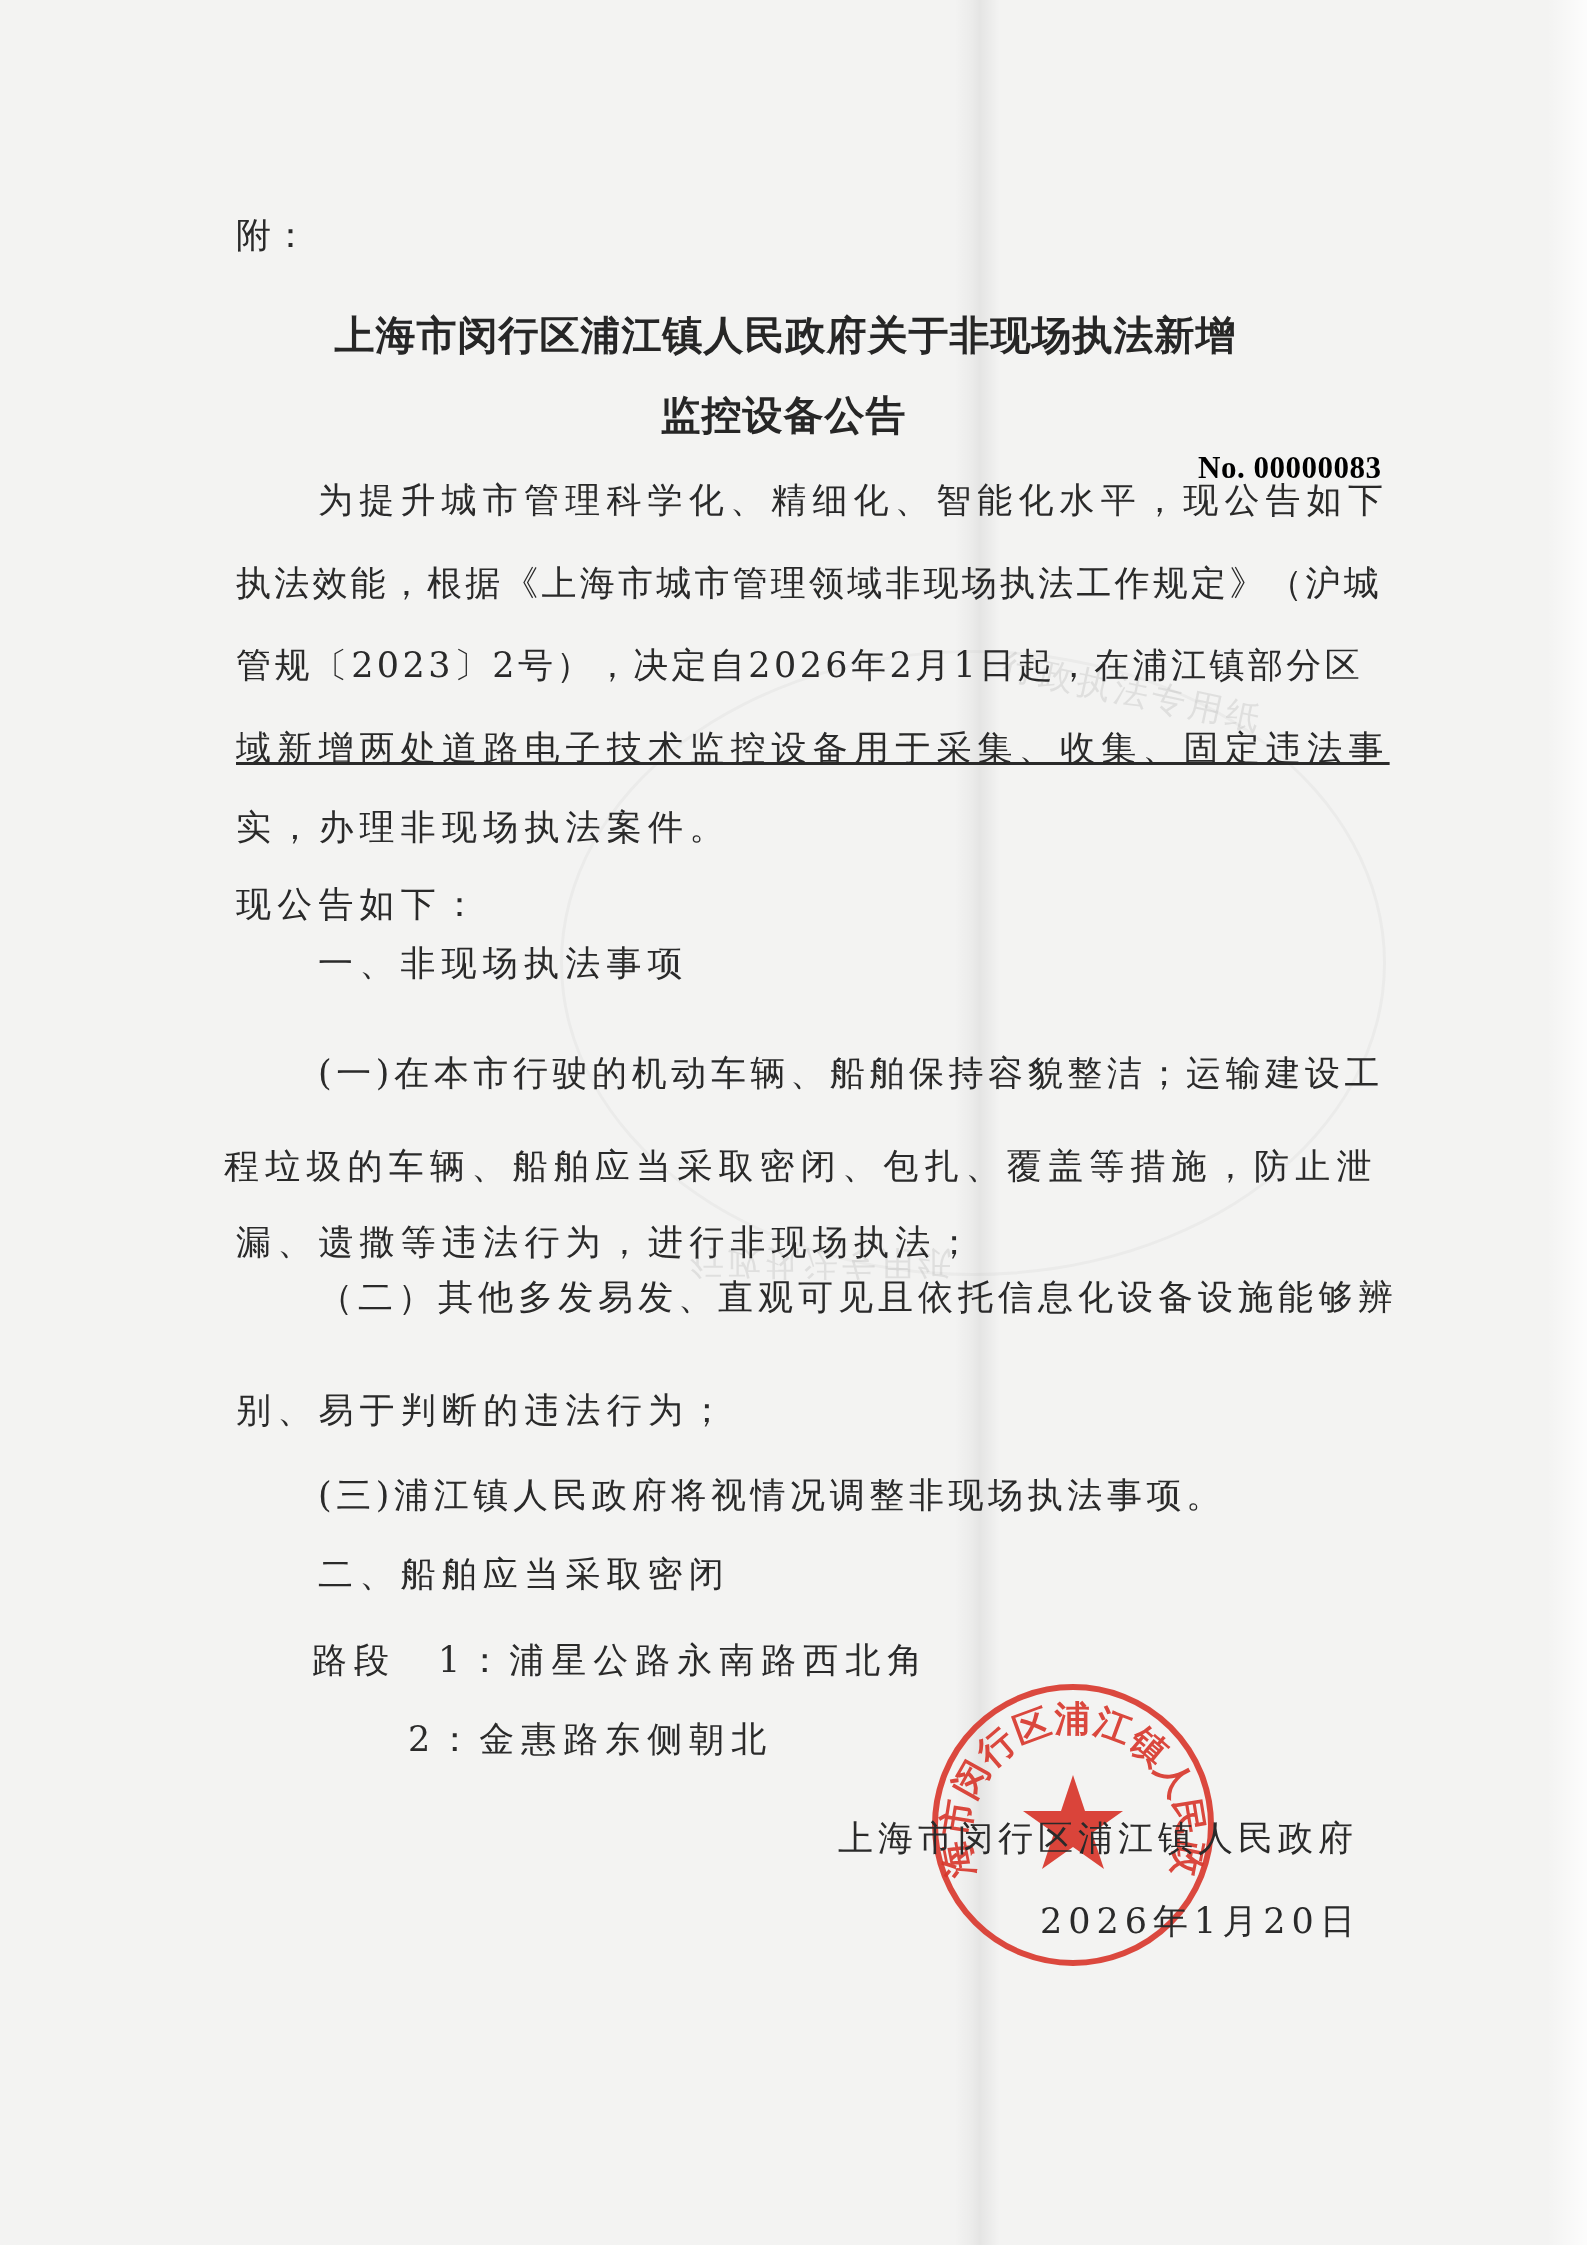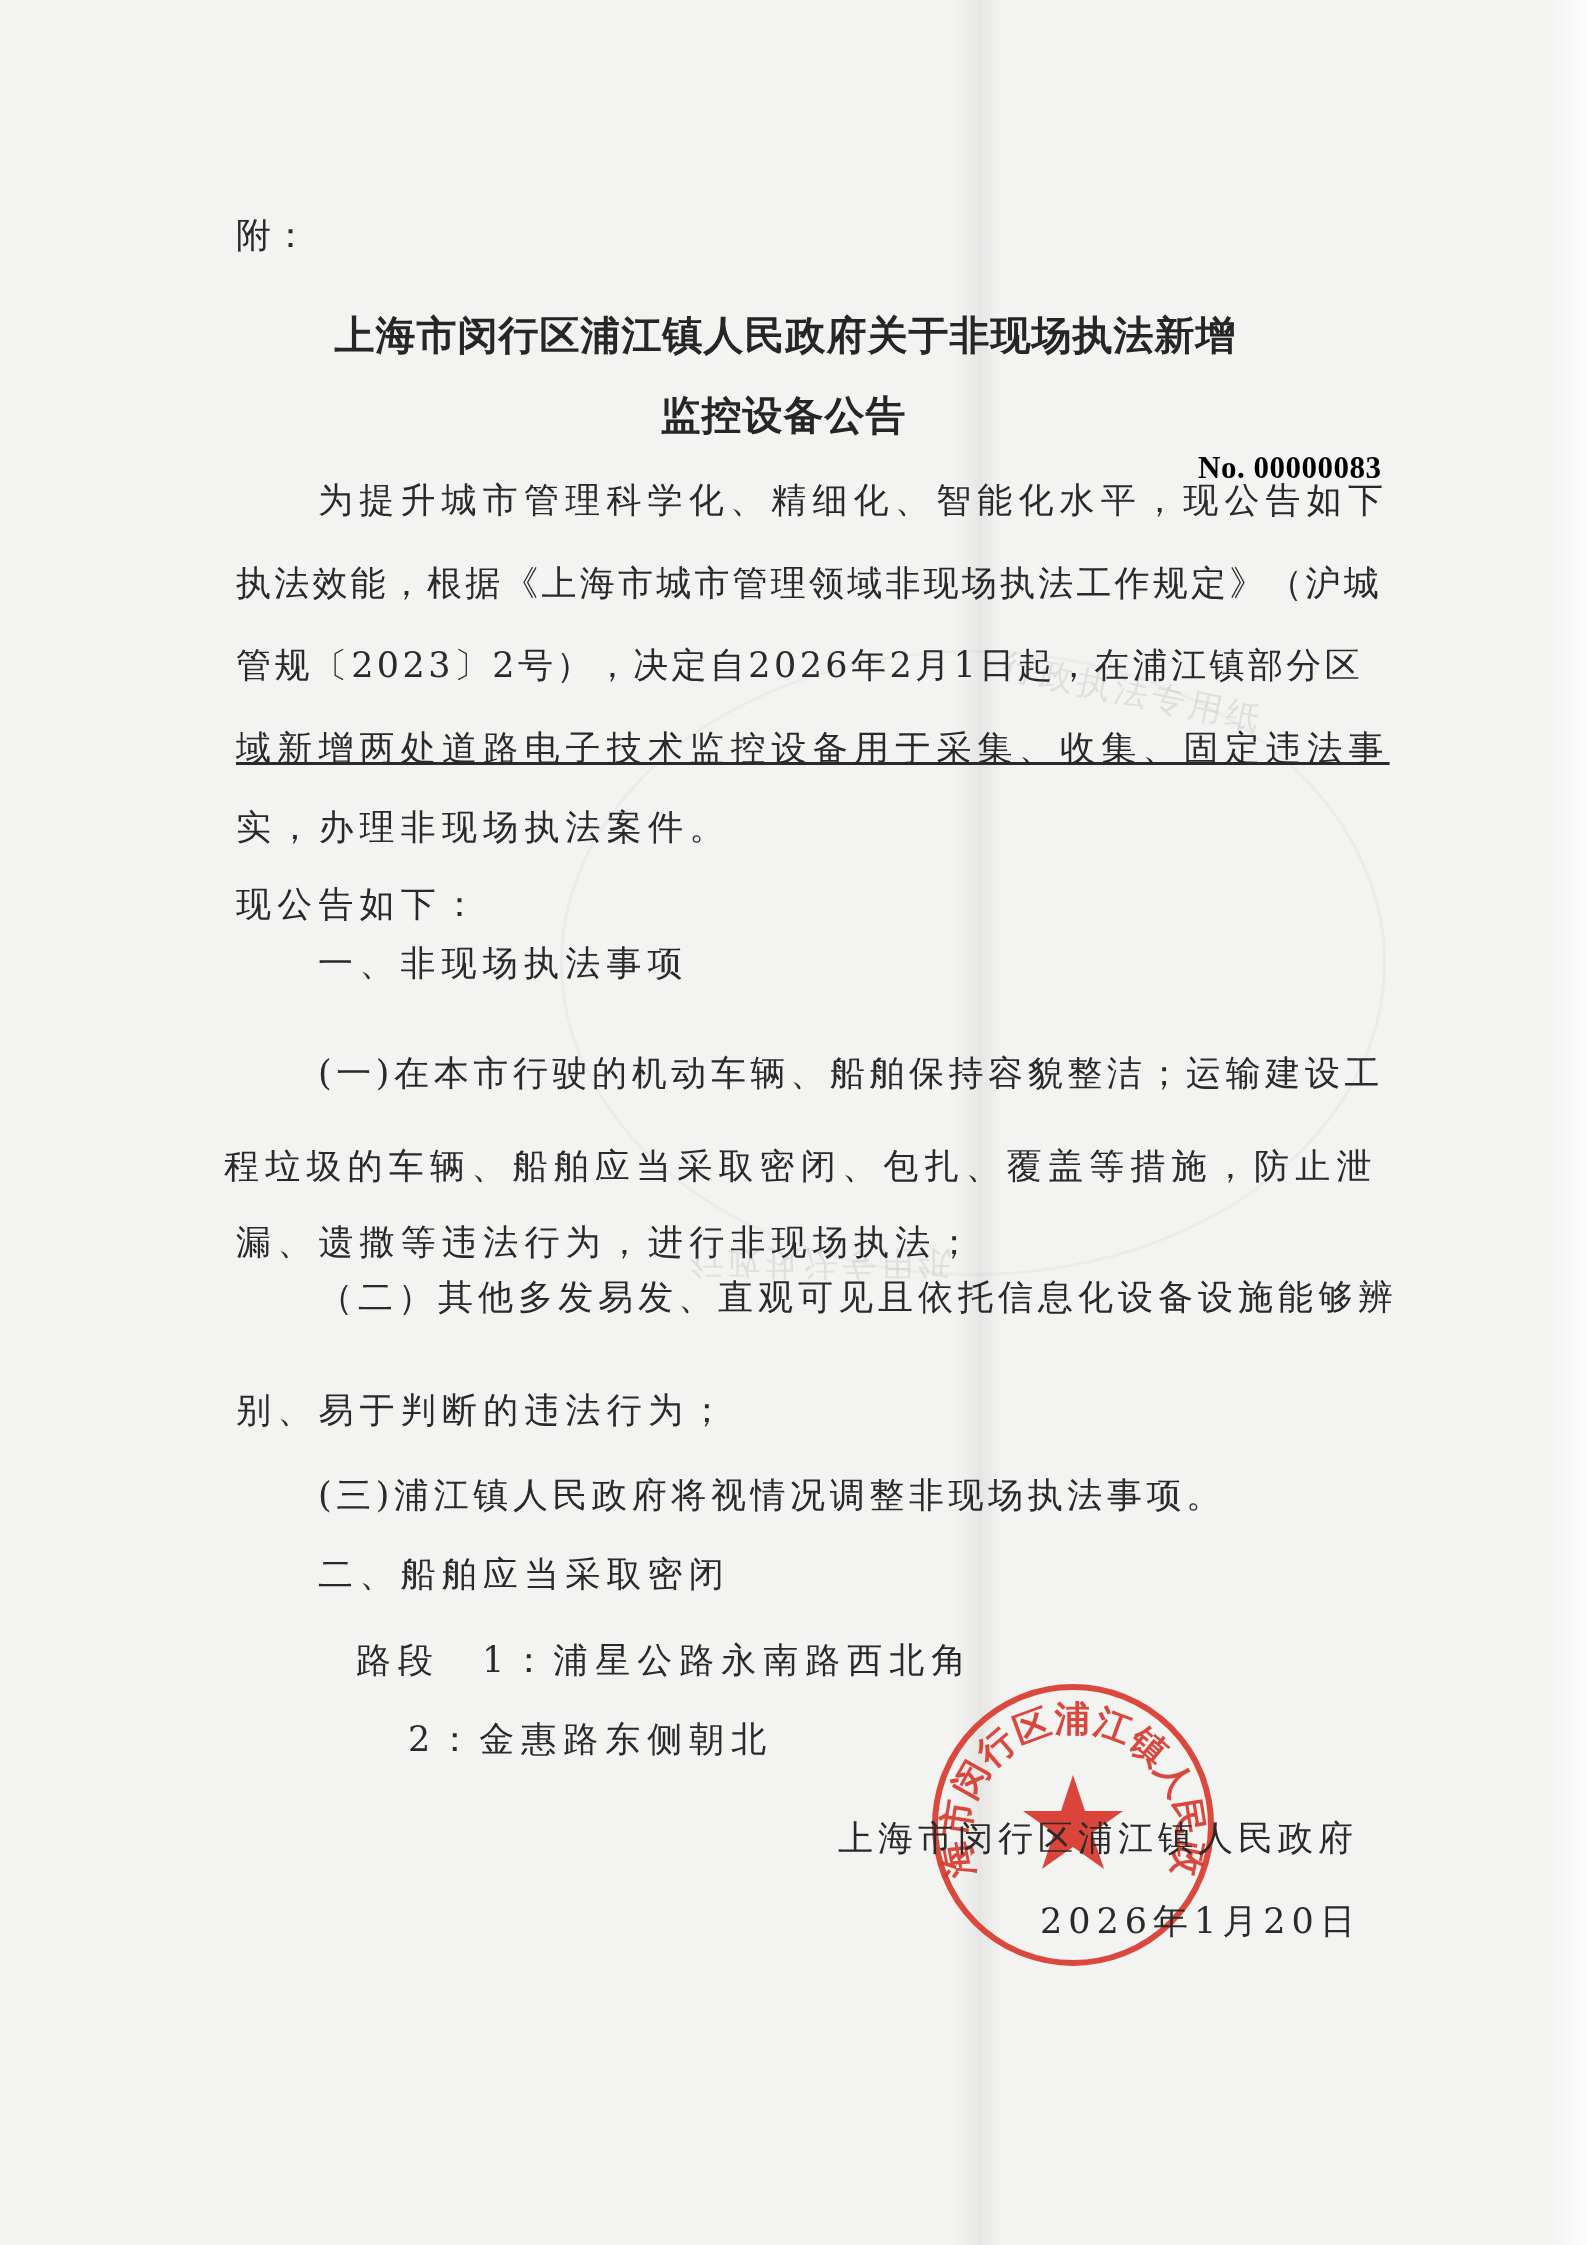--- a/index.html
+++ b/index.html
@@ -71,21 +71,21 @@
   <div class="line" style="left:236px; top:810px;">实，办理非现场执法案件。</div>
   <div class="line" style="left:236px; top:887px;">现公告如下：</div>
   <div class="line" style="left:318px; top:946px;">一、非现场执法事项</div>
   <div class="line" style="left:318px; top:1056px; letter-spacing:4.6px;">(一)在本市行驶的机动车辆、船舶保持容貌整洁；运输建设工</div>
   <div class="line" style="left:224px; top:1149px;">程垃圾的车辆、船舶应当采取密闭、包扎、覆盖等措施，防止泄</div>
   <div class="line" style="left:236px; top:1225px;">漏、遗撒等违法行为，进行非现场执法；</div>
   <div class="line" style="left:318px; top:1280px; letter-spacing:5px;">（二）其他多发易发、直观可见且依托信息化设备设施能够辨</div>
   <div class="line" style="left:236px; top:1393px;text-align:center;">别、易于判断的违法行为；</div>
   <div class="line" style="left:318px; top:1478px; letter-spacing:4.6px;">(三)浦江镇人民政府将视情况调整非现场执法事项。</div>
   <div class="line" style="left:318px; top:1557px;">二、船舶应当采取密闭</div>
-  <div class="line" style="left:312px; top:1643px; letter-spacing:7px;margin-left:44px;">路段　1：浦星公路永南路西北角</div>
+  <div class="line" style="left:312px; top:1643px; letter-spacing:7px;">路段　1：浦星公路永南路西北角</div>
   <div class="line" style="left:408px; top:1722px; letter-spacing:7px;">2：金惠路东侧朝北</div>
 </div>
 
 <div class="stamp">
   <svg viewBox="0 0 290 290" xmlns="http://www.w3.org/2000/svg">
     <defs>
       <path id="sealArc" d="M 52,205 A 105,105 0 1,1 238,205"></path>
     </defs>
     <circle cx="145" cy="145" r="138" fill="none" stroke="#d8352a" stroke-width="6" opacity="0.9"></circle>
     <text font-size="36" fill="#d8352a" opacity="0.9" font-family="DejaVu Sans, sans-serif" font-weight="bold" letter-spacing="1">

